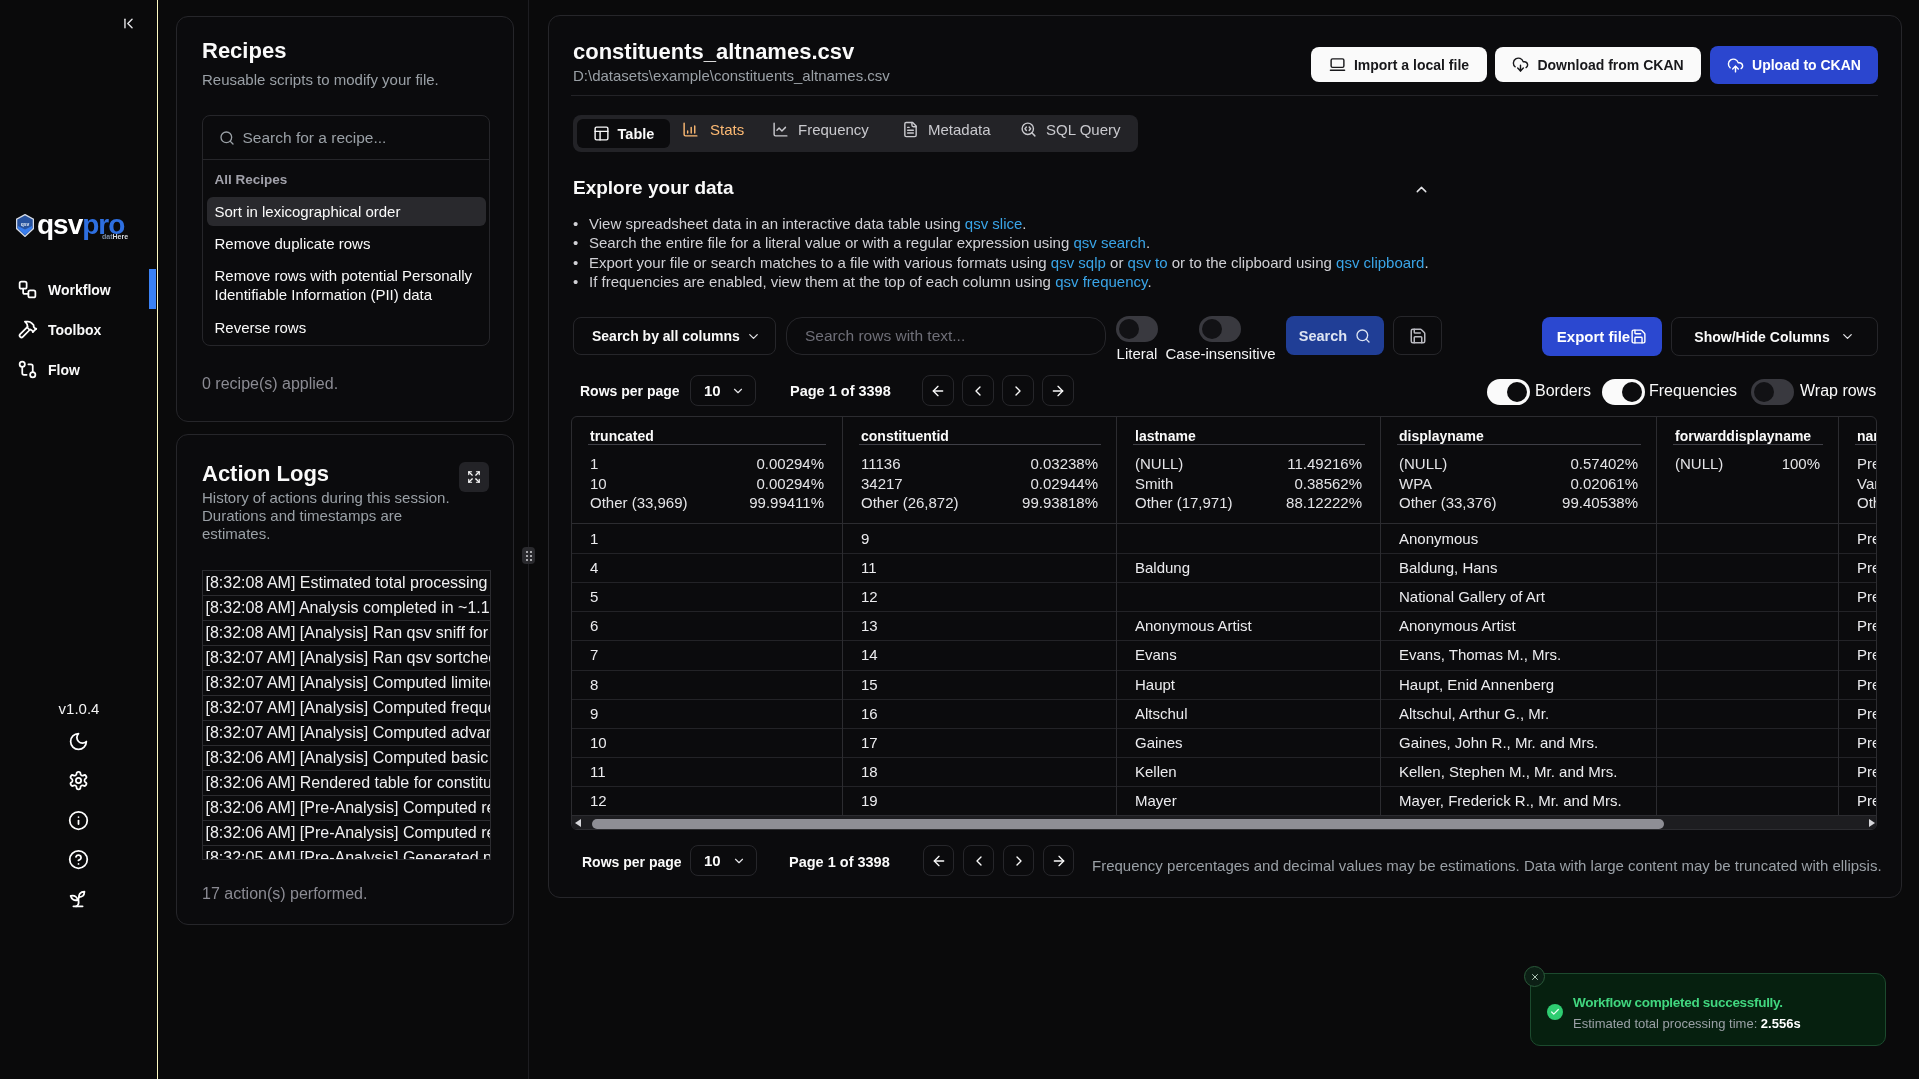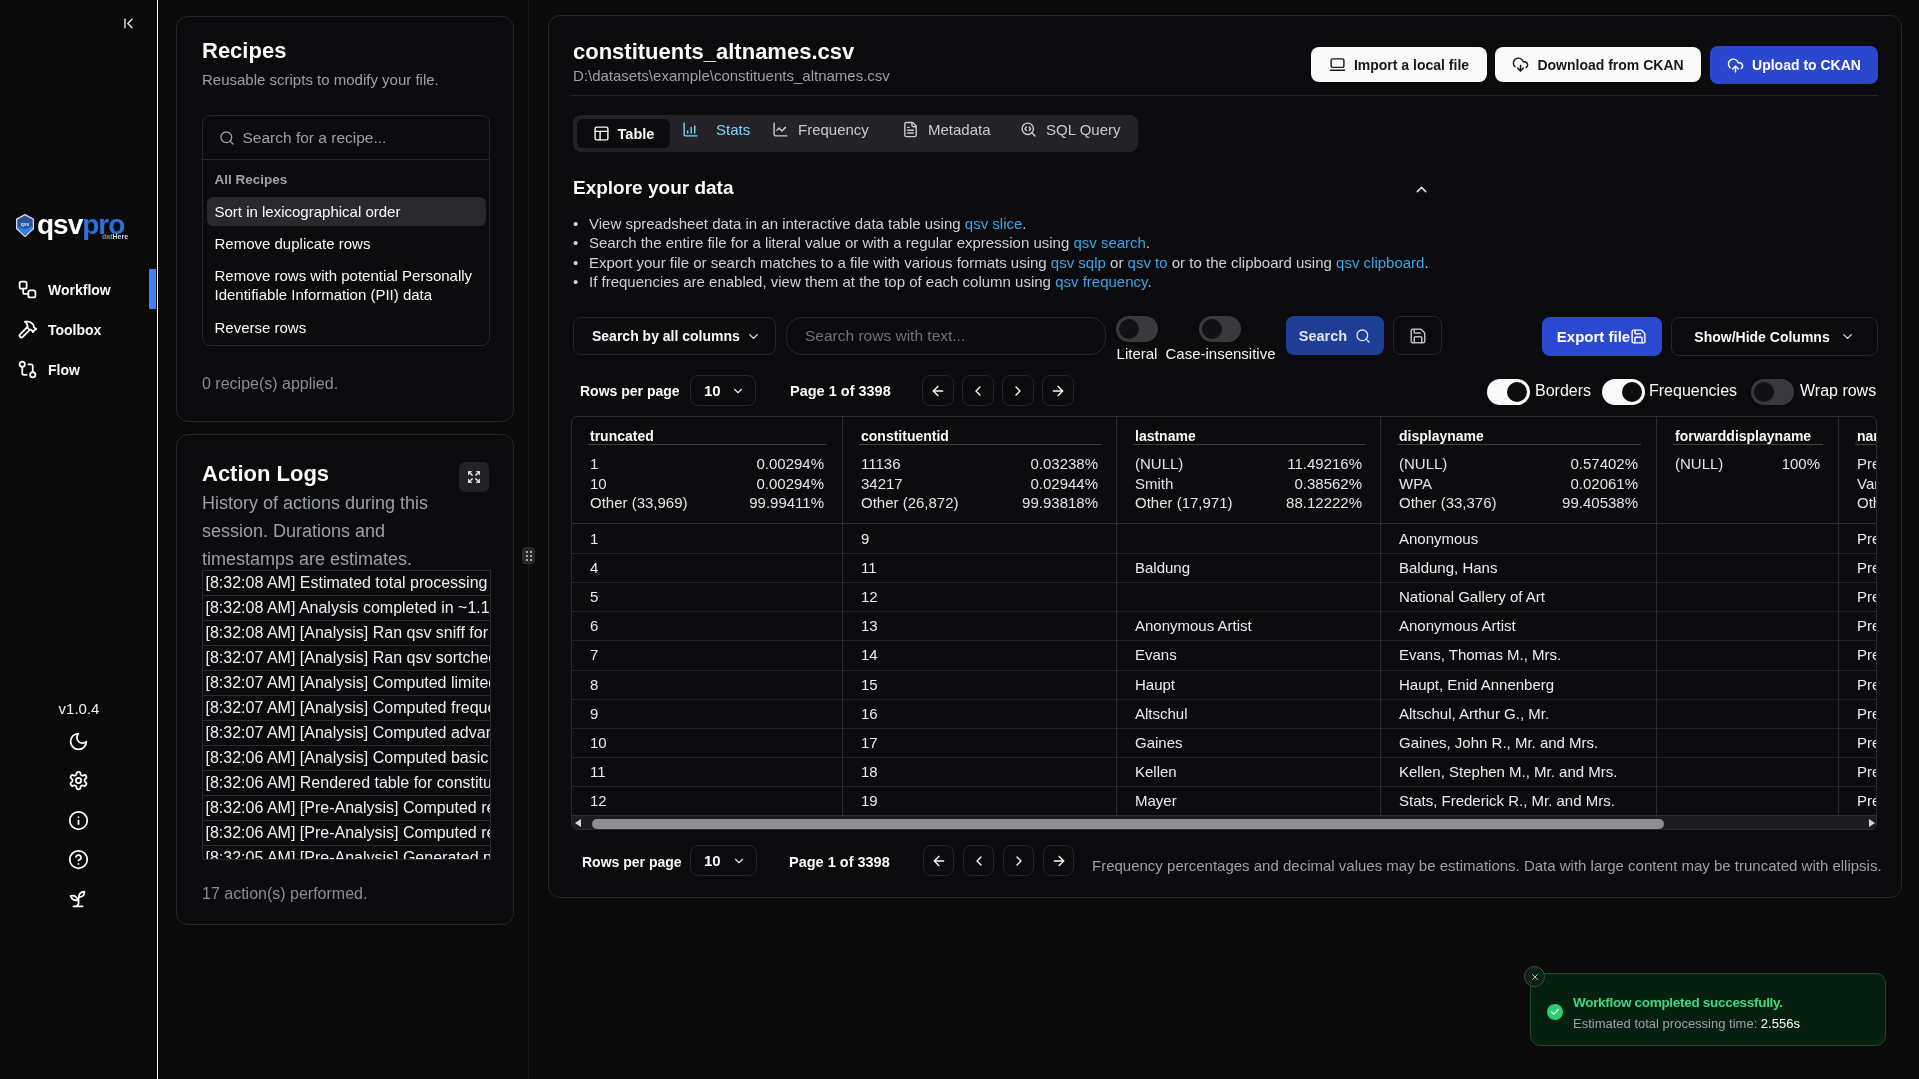--- a/index.html
+++ b/index.html
@@ -119,21 +119,21 @@
         <path d="m15 15 6 6"></path>
         <path d="m15 9 6-6"></path>
         <path d="M21 16.2V21h-4.8"></path>
         <path d="M21 7.8V3h-4.8"></path>
         <path d="M3 16.2V21h4.8"></path>
         <path d="m3 21 6-6"></path>
         <path d="M3 7.8V3h4.8"></path>
         <path d="M9 9 3 3"></path>
       </svg>
   </div>
-  <div class="abs" style="left:25px;top:54px;width:270px;font-size:18px;line-height:28px;color:#9aa0a6">History of actions during this session. Durations and timestamps are estimates.</div>
+  <div class="abs" style="left:25px;top:54px;width:270px;font-size:15px;line-height:18px;color:#9aa0a6">History of actions during this session. Durations and timestamps are estimates.</div>
   <div class="abs" style="left:24.5px;top:135px;width:289px;height:290px;border:1px solid #2c2c30;overflow:hidden">
     <div style="height:25px;line-height:24px;border-bottom:1px solid #2c2c30;font-size:16px;font-weight:500;color:#f0f0f2;white-space:nowrap;padding-left:3px">[8:32:08 AM] Estimated total processing time: 2.556s</div>
     <div style="height:25px;line-height:24px;border-bottom:1px solid #2c2c30;font-size:16px;font-weight:500;color:#f0f0f2;white-space:nowrap;padding-left:3px">[8:32:08 AM] Analysis completed in ~1.199s.</div>
     <div style="height:25px;line-height:24px;border-bottom:1px solid #2c2c30;font-size:16px;font-weight:500;color:#f0f0f2;white-space:nowrap;padding-left:3px">[8:32:08 AM] [Analysis] Ran qsv sniff for metadata in ~0.1s.</div>
     <div style="height:25px;line-height:24px;border-bottom:1px solid #2c2c30;font-size:16px;font-weight:500;color:#f0f0f2;white-space:nowrap;padding-left:3px">[8:32:07 AM] [Analysis] Ran qsv sortcheck in ~0.2s.</div>
     <div style="height:25px;line-height:24px;border-bottom:1px solid #2c2c30;font-size:16px;font-weight:500;color:#f0f0f2;white-space:nowrap;padding-left:3px">[8:32:07 AM] [Analysis] Computed limited stats in ~0.2s.</div>
     <div style="height:25px;line-height:24px;border-bottom:1px solid #2c2c30;font-size:16px;font-weight:500;color:#f0f0f2;white-space:nowrap;padding-left:3px">[8:32:07 AM] [Analysis] Computed frequencies in ~0.2s.</div>
     <div style="height:25px;line-height:24px;border-bottom:1px solid #2c2c30;font-size:16px;font-weight:500;color:#f0f0f2;white-space:nowrap;padding-left:3px">[8:32:07 AM] [Analysis] Computed advanced stats in ~0.2s.</div>
     <div style="height:25px;line-height:24px;border-bottom:1px solid #2c2c30;font-size:16px;font-weight:500;color:#f0f0f2;white-space:nowrap;padding-left:3px">[8:32:06 AM] [Analysis] Computed basic stats in ~0.2s.</div>
     <div style="height:25px;line-height:24px;border-bottom:1px solid #2c2c30;font-size:16px;font-weight:500;color:#f0f0f2;white-space:nowrap;padding-left:3px">[8:32:06 AM] Rendered table for constituents_altnames.csv</div>
@@ -175,21 +175,21 @@
 
 <div class="abs" style="left:573px;top:115px;width:565px;height:37px;background:#232327;border-radius:8px"></div>
 <div class="abs" style="left:577px;top:119px;width:93px;height:29px;background:#0b0b0d;border-radius:6px;display:flex;align-items:center;justify-content:center;gap:8px">
   <svg class="ic" width="17" height="17" viewBox="0 0 24 24">
       <rect width="18" height="18" x="3" y="3" rx="2"></rect>
       <path d="M3 9h18"></path>
       <path d="M10 9v12"></path>
     </svg>
   <span style="font-size:14.5px;font-weight:bold">Table</span>
 </div>
-<div class="abs" style="left:682px;top:121px;display:flex;align-items:center;gap:17px;color:#7dd3fc">
+<div class="abs" style="left:682px;top:121px;display:flex;align-items:center;gap:11px;color:#fdba74">
   <svg class="ic" width="17" height="17" viewBox="0 0 24 24">
       <path d="M3 3v16a2 2 0 0 0 2 2h16"></path>
       <path d="M8 17v-3"></path>
       <path d="M13 17v-8"></path>
       <path d="M18 17V7"></path>
     </svg>
   <span style="font-size:15px;font-weight:500">Stats</span>
 </div>
 <div class="abs" style="left:772px;top:121px;display:flex;align-items:center;gap:9px;color:#c9c9ce">
   <svg class="ic" width="17" height="17" viewBox="0 0 24 24">
@@ -465,21 +465,21 @@
 <div class="abs" style="left:18px;top:223.3px;width:256px;height:29.2px;line-height:29.2px;font-size:15px;font-weight:500;color:#ececef;white-space:nowrap;overflow:hidden">Evans, Thomas M., Mrs.</div>
 <div class="abs" style="left:0;top:223.3px;width:100%;border-top:1px solid #232327"></div>
 <div class="abs" style="left:18px;top:252.5px;width:256px;height:29.2px;line-height:29.2px;font-size:15px;font-weight:500;color:#ececef;white-space:nowrap;overflow:hidden">Haupt, Enid Annenberg</div>
 <div class="abs" style="left:0;top:252.5px;width:100%;border-top:1px solid #232327"></div>
 <div class="abs" style="left:18px;top:281.7px;width:256px;height:29.2px;line-height:29.2px;font-size:15px;font-weight:500;color:#ececef;white-space:nowrap;overflow:hidden">Altschul, Arthur G., Mr.</div>
 <div class="abs" style="left:0;top:281.7px;width:100%;border-top:1px solid #232327"></div>
 <div class="abs" style="left:18px;top:310.9px;width:256px;height:29.2px;line-height:29.2px;font-size:15px;font-weight:500;color:#ececef;white-space:nowrap;overflow:hidden">Gaines, John R., Mr. and Mrs.</div>
 <div class="abs" style="left:0;top:310.9px;width:100%;border-top:1px solid #232327"></div>
 <div class="abs" style="left:18px;top:340.1px;width:256px;height:29.2px;line-height:29.2px;font-size:15px;font-weight:500;color:#ececef;white-space:nowrap;overflow:hidden">Kellen, Stephen M., Mr. and Mrs.</div>
 <div class="abs" style="left:0;top:340.1px;width:100%;border-top:1px solid #232327"></div>
-<div class="abs" style="left:18px;top:369.3px;width:256px;height:29.2px;line-height:29.2px;font-size:15px;font-weight:500;color:#ececef;white-space:nowrap;overflow:hidden">Stats, Frederick R., Mr. and Mrs.</div>
+<div class="abs" style="left:18px;top:369.3px;width:256px;height:29.2px;line-height:29.2px;font-size:15px;font-weight:500;color:#ececef;white-space:nowrap;overflow:hidden">Mayer, Frederick R., Mr. and Mrs.</div>
 <div class="abs" style="left:0;top:369.3px;width:100%;border-top:1px solid #232327"></div>
 </div>
 <div class="abs" style="left:1084px;top:0;width:182px;height:414px;border-left:1px solid #2c2c30;">
 <div class="abs" style="left:18px;top:11px;font-size:14px;font-weight:bold;color:#fafafa">forwarddisplayname</div>
 <div class="abs" style="left:16px;top:27px;width:150px;border-top:1px solid #3f3f46"></div>
 <div class="abs" style="left:18px;right:18px;top:37.0px;height:19.5px;line-height:19.5px;font-size:15px;color:#e4e4e7;display:flex;justify-content:space-between">
         <span>(NULL)</span>
         <span>100%</span>
       </div>
 <div class="abs" style="left:0;top:106px;width:100%;border-top:1px solid #2c2c30"></div>
@@ -573,20 +573,20 @@
     </svg>
   </div>
 <div class="abs" style="left:1092px;top:857px;font-size:15px;color:#9aa0a6">Frequency percentages and decimal values may be estimations. Data with large content may be truncated with ellipsis.</div>
 
 <div class="abs" style="left:1530px;top:973px;width:356px;height:73px;background:#06200f;border:1px solid #1c4a2e;border-radius:10px">
   <div class="abs" style="left:15.5px;top:30px;width:16px;height:16px;background:#2ecc71;border-radius:50%"></div>
   <svg class="abs ic" style="left:18.5px;top:33px;color:#eafff3;stroke-width:3" width="10" height="10" viewBox="0 0 24 24">
       <path d="M20 6 9 17l-5-5"></path>
     </svg>
   <div class="abs" style="left:42px;top:21px;font-size:13.5px;font-weight:bold;letter-spacing:-0.3px;color:#41d67f">Workflow completed successfully.</div>
-  <div class="abs" style="left:42px;top:41.5px;font-size:13px;color:#9aa0a6">Estimated total processing time: <span style="color:#fff;font-weight:normal">2.556s</span></div>
+  <div class="abs" style="left:42px;top:41.5px;font-size:13px;color:#9aa0a6">Estimated total processing time: <span style="color:#fff;font-weight:bold">2.556s</span></div>
 </div>
 <div class="abs" style="left:1524px;top:966px;width:21px;height:21px;background:#0c1f15;border:1px solid #2a5a3a;border-radius:50%;display:flex;align-items:center;justify-content:center">
   <svg class="ic" style="color:#cfe9d9" width="10" height="10" viewBox="0 0 24 24">
       <path d="M18 6 6 18"></path>
       <path d="m6 6 12 12"></path>
     </svg>
 </div>
 
 </body></html>

